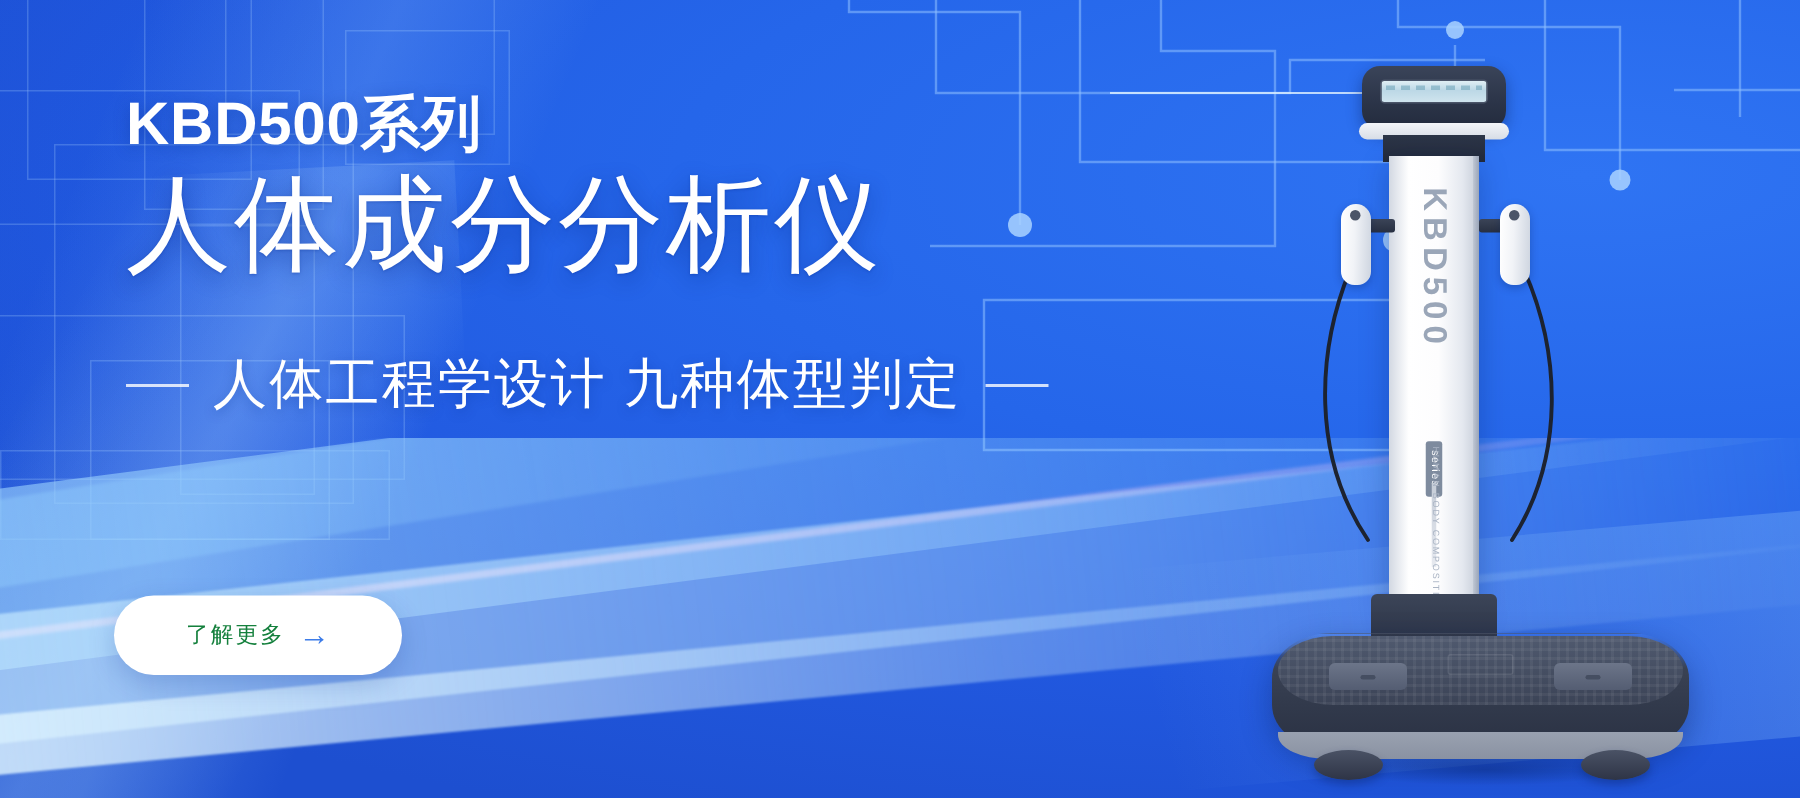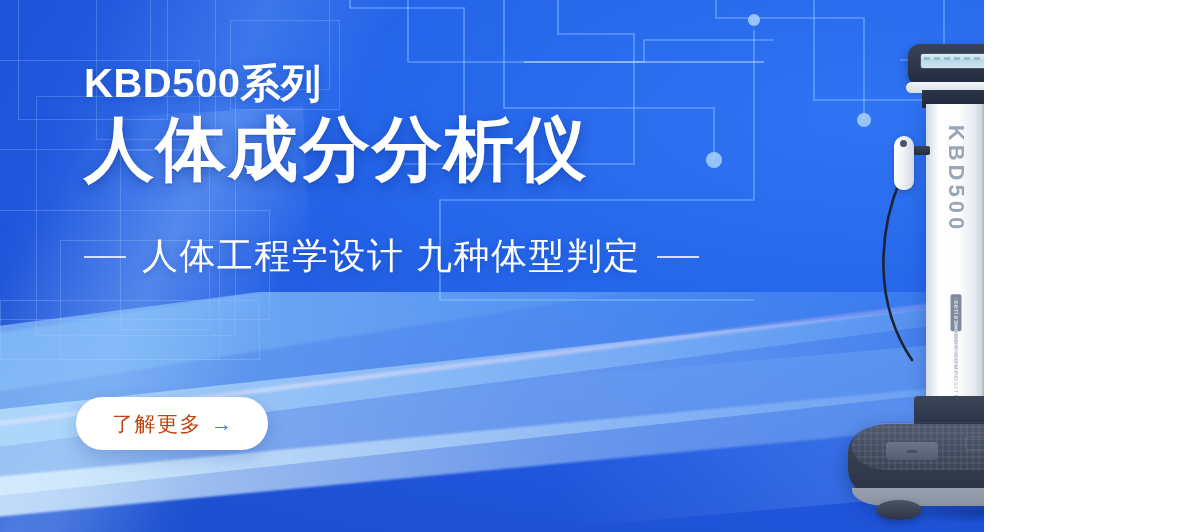--- a/index.html
+++ b/index.html
@@ -1,21 +1,21 @@
 <!DOCTYPE html>
 <html><head>
 <meta charset="utf-8">
 <title>KBD500</title>
 <style>
   html,body{margin:0;padding:0;background:#fff;}
   *{box-sizing:border-box;}
 
   .banner{
     position:relative;
-    width:984px;height:532px;
+    width:1200px;height:532px;
     overflow:hidden;
     font-family:"Liberation Sans","DejaVu Sans",sans-serif;
     background:
       radial-gradient(120% 90% at 88% 22%, #2f74f3 0%, #2566ea 42%, #2158df 72%, #1d4fd0 100%),
       linear-gradient(105deg,#3f86f7 0%,#2c6cf0 38%,#2460ea 70%,#1e52d8 100%);
   }
 
   
   .bg-layer{position:absolute;inset:0;pointer-events:none;}
 
@@ -69,42 +69,42 @@
   
   .copy{position:absolute;left:84px;top:62px;width:620px;}
 
   .eyebrow{
     font-size:40px;font-weight:700;color:#ffffff;letter-spacing:.5px;
     line-height:1.05;margin:0 0 6px 0;
     text-shadow:0 2px 10px rgba(10,50,150,.40);
     white-space:nowrap;
   }
   .headline{
-    font-size:70px;font-weight:700;color:#ffffff;letter-spacing:2px;
+    font-size:70px;font-weight:400;color:#ffffff;letter-spacing:2px;
     line-height:1.12;margin:0;white-space:nowrap;
     text-shadow:0 4px 14px rgba(10,45,145,.48), 0 1px 2px rgba(10,45,145,.35);
   }
   .sub-row{
     display:flex;align-items:center;gap:16px;margin-top:44px;
   }
   .dash{display:block;width:42px;height:2px;background:rgba(255,255,255,.80);flex:0 0 auto;}
   .subtitle{
     font-size:36px;font-weight:400;color:#ffffff;letter-spacing:1.5px;white-space:nowrap;
     text-shadow:0 2px 8px rgba(10,45,145,.35);
   }
 
   .cta{
     position:absolute;left:76px;top:397px;
     width:192px;height:53px;border:0;border-radius:27px;
     background:#ffffff;cursor:pointer;
     display:flex;align-items:center;justify-content:center;gap:9px;
     box-shadow:0 6px 18px rgba(12,50,150,.22);
     font-family:inherit;
   }
-  .cta-label{font-size:21px;color:#c2410c;letter-spacing:1.5px;}
+  .cta-label{font-size:15px;color:#15803d;letter-spacing:1.5px;}
   .cta-arrow{font-size:21px;color:#3d7ce8;line-height:1;}
 
   
   .device{position:absolute;left:838px;top:44px;width:300px;height:488px;}
 
   .dev-shadow{
     position:absolute;left:24px;bottom:4px;width:256px;height:30px;
     background:radial-gradient(50% 50% at 50% 50%,rgba(10,40,120,.45),rgba(10,40,120,0) 72%);
   }
 

